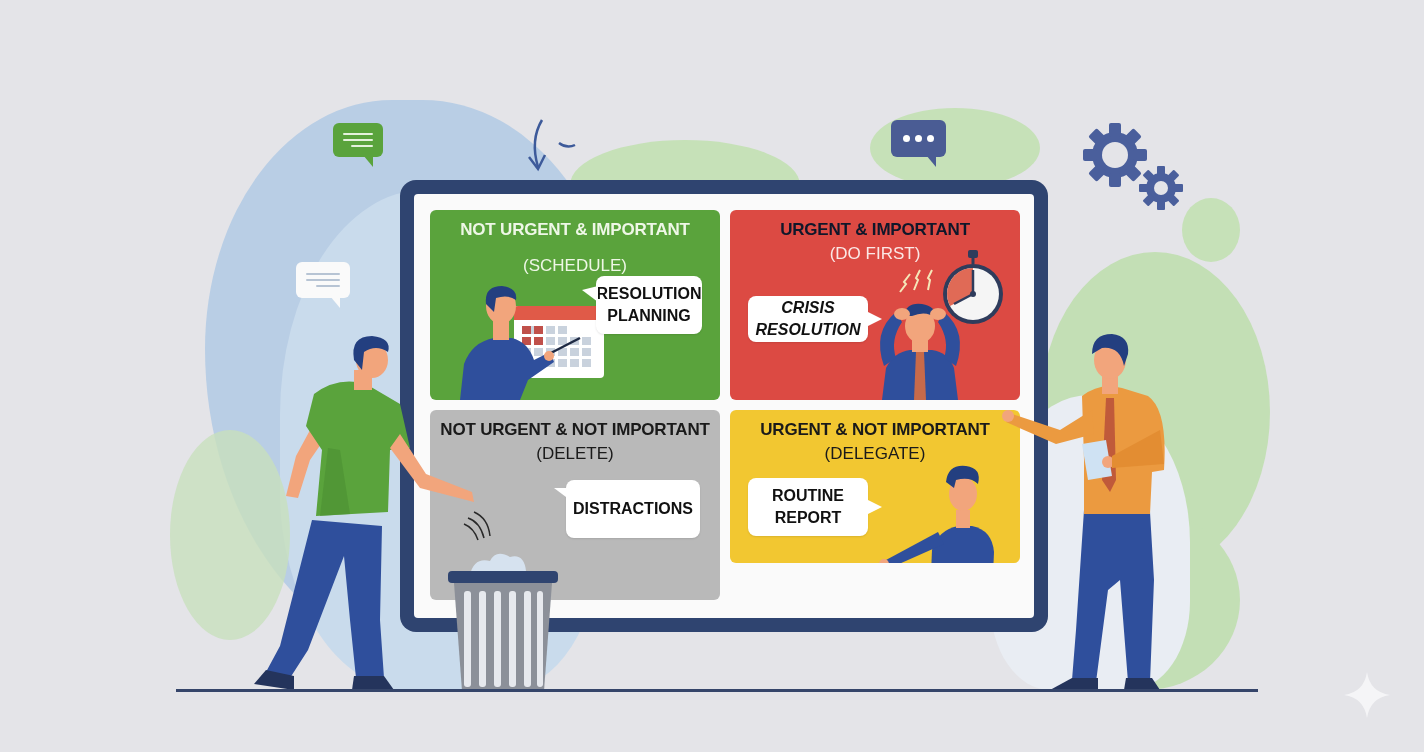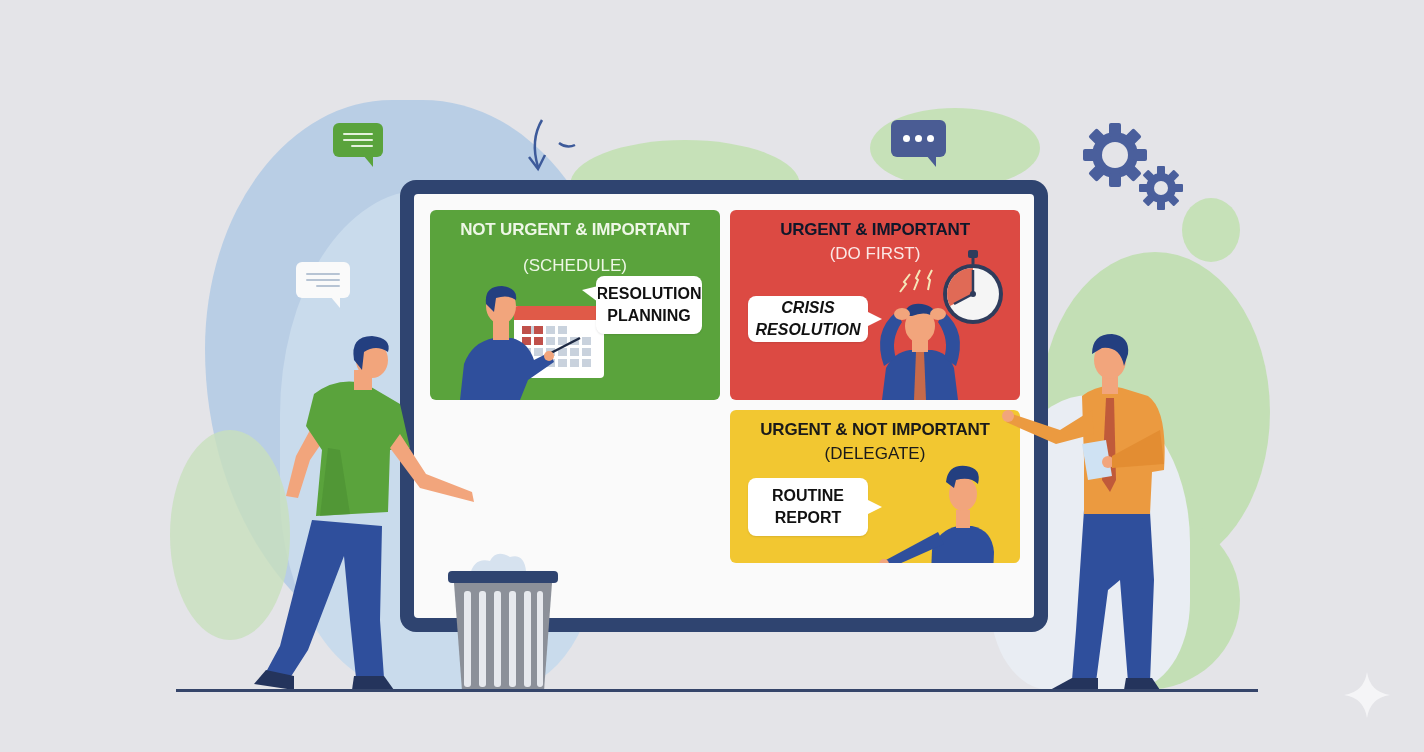--- a/index.html
+++ b/index.html
@@ -217,20 +217,30 @@
         <ellipse cx="54" cy="34" rx="15" ry="17" fill="#f2a57c"></ellipse>
         <path d="M38 24 Q40 10 56 12 Q70 14 70 26 Q60 18 46 24 Z" fill="#233f80"></path>
         <ellipse cx="36" cy="22" rx="8" ry="6" fill="#f2a57c"></ellipse>
         <ellipse cx="72" cy="22" rx="8" ry="6" fill="#f2a57c"></ellipse>
         <path d="M50 60 L58 60 L60 108 L48 108 Z" fill="#c86a4a"></path>
       </svg>
       <div class="bubble tail-right" style="left:18px; top:86px; width:120px; height:46px;font-style:italic;">CRISIS
 RESOLUTION</div>
     </div>
 
+    <div class="quad" style="left:16px; top:216px; width:290px; height:190px; background:#b9b9b9;">
+      <div class="quad-title" style="top:10px; color:#1a1a1a;">NOT URGENT &amp; NOT IMPORTANT</div>
+      <div class="quad-sub" style="top:34px; color:#1a1a1a;">(DELETE)</div>
+      <div class="bubble tail-up-left" style="left:136px; top:70px; width:134px; height:58px;">DISTRACTIONS</div>
+      <svg class="abs" style="left:28px; top:100px;" width="40" height="40" viewBox="0 0 40 40">
+        <path d="M6 14 Q16 18 20 30" stroke="#2a2a2a" stroke-width="1.5" fill="none"></path>
+        <path d="M10 8 Q22 12 26 28" stroke="#2a2a2a" stroke-width="1.5" fill="none"></path>
+        <path d="M16 2 Q30 8 32 26" stroke="#2a2a2a" stroke-width="1.5" fill="none"></path>
+      </svg>
+    </div>
 
     <div class="quad" style="left:316px; top:216px; width:290px; height:153px; background:#f2c731;">
       <div class="quad-title" style="top:10px; color:#1a1a1a;">URGENT &amp; NOT IMPORTANT</div>
       <div class="quad-sub" style="top:34px; color:#1a1a1a;">(DELEGATE)</div>
       <svg class="abs" style="left:130px; top:44px;" width="150" height="146" viewBox="0 0 150 146">
         <path d="M70 146 L72 96 Q78 76 98 72 L112 72 Q132 76 134 98 L132 146 Z" fill="#2f4f9c"></path>
         <path d="M84 90 L30 114 L26 106 L78 78 Z" fill="#2f4f9c"></path>
         <circle cx="24" cy="110" r="5" fill="#f2a57c"></circle>
         <path d="M58 120 L84 116 L90 132 L64 136 Z" fill="#9fd28a"></path>
         <circle cx="86" cy="126" r="5" fill="#f2a57c"></circle>

